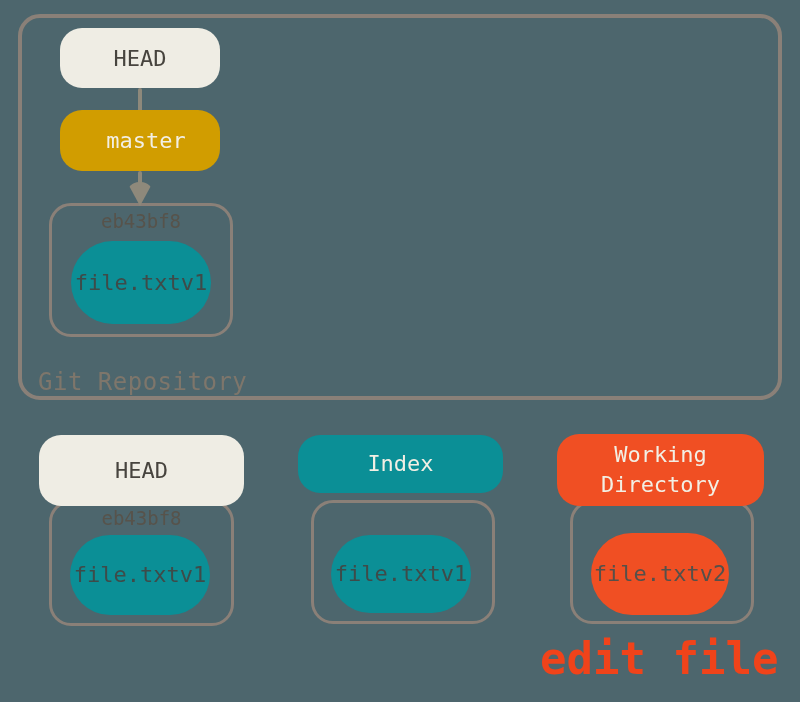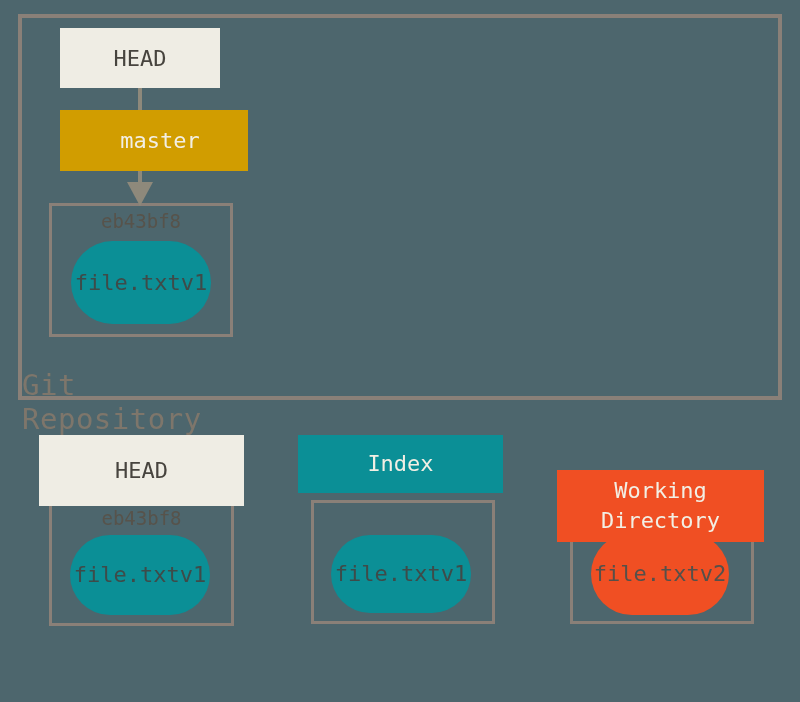--- a/index.html
+++ b/index.html
@@ -5,47 +5,47 @@
   * { box-sizing: border-box; margin: 0; padding: 0; }
   html, body { background: #2e3436; }
   .canvas {
     position: relative;
     width: 800px;
     height: 702px;
     background: var(--background, #4D666D);
     font-family: "DejaVu Sans Mono", "Liberation Mono", monospace;
     overflow: hidden;
   }
-  .abs { position: absolute; }
+  .abs { position: absolute; border-radius: 22px; }
   .center-flex {
     display: flex;
     align-items: center;
     justify-content: center;
     text-align: center;
   }
   
   .repo-box {
     left: 18px; top: 14px; width: 764px; height: 386px;
     border: 4px solid var(--border, #8A8078);
   }
   .repo-label {
-    left: 22px; top: 368px; width: 250px;
-    font-size: 29px; letter-spacing: 0.5px;
+    left: 38px; top: 368px; width: 250px;
+    font-size: 24px; letter-spacing: 0.5px;
     color: var(--repo-label-text, #7E766B);
   }
   .repo-head {
     left: 60px; top: 28px; width: 160px; height: 60px;
     background: var(--cream, #EFEDE4);
     color: var(--dark-text, #47443E);
     font-size: 22px;
     z-index: 3;
   }
   .conn1 { left: 138px; top: 88px; width: 4px; height: 24px; background: var(--arrow, #8E897B); }
   .repo-master {
-    left: 60px; top: 110px; width: 188px; height: 61px;
+    left: 60px; top: 110px; width: 160px; height: 61px;
     background: var(--gold, #D19D00);
     color: var(--light-text, #F2EFE4);
     font-size: 22px;
     z-index: 3;
     padding-left: 12px;
   }
   .conn2 { left: 138px; top: 171px; width: 4px; height: 14px; background: var(--arrow, #8E897B); z-index: 2; }
   .arrowhead {
     left: 127px; top: 182px; width: 0; height: 0;
     border-left: 13px solid transparent;
@@ -82,21 +82,20 @@
   }
   .index-header {
     left: 298px; top: 435px; width: 205px; height: 58px;
     background: var(--teal, #0B8F96);
     color: var(--light-text, #F2EFE4);
   }
   .wd-header {
     left: 557px; top: 434px; width: 207px; height: 72px;
     background: var(--orange, #F04F23);
     color: var(--light-text, #F2EFE4);
-    margin-top: 36px;
   }
   .area-box {
     border: 3px solid var(--border, #8A8078);
     z-index: 0;
   }
   .head-box  { left: 49px;  top: 500px; width: 185px; height: 126px; }
   .index-box { left: 311px; top: 500px; width: 184px; height: 124px; }
   .wd-box    { left: 570px; top: 500px; width: 184px; height: 124px; }
   .commit-id-bottom {
     left: 49px; top: 507px; width: 185px;
@@ -164,14 +163,15 @@
 
   <div class="abs center-flex area-header wd-header">
     <span style="max-width:170px; display:inline-block;">Working Directory</span>
   </div>
   <div class="abs area-box wd-box"></div>
   <div class="abs center-flex pill pill-orange wd-pill">
     <span>file.txt</span>
     <span>v2</span>
   </div>
 
+  <div class="abs edit-label">edit file</div>
 
 </div>
 
 </body></html>

